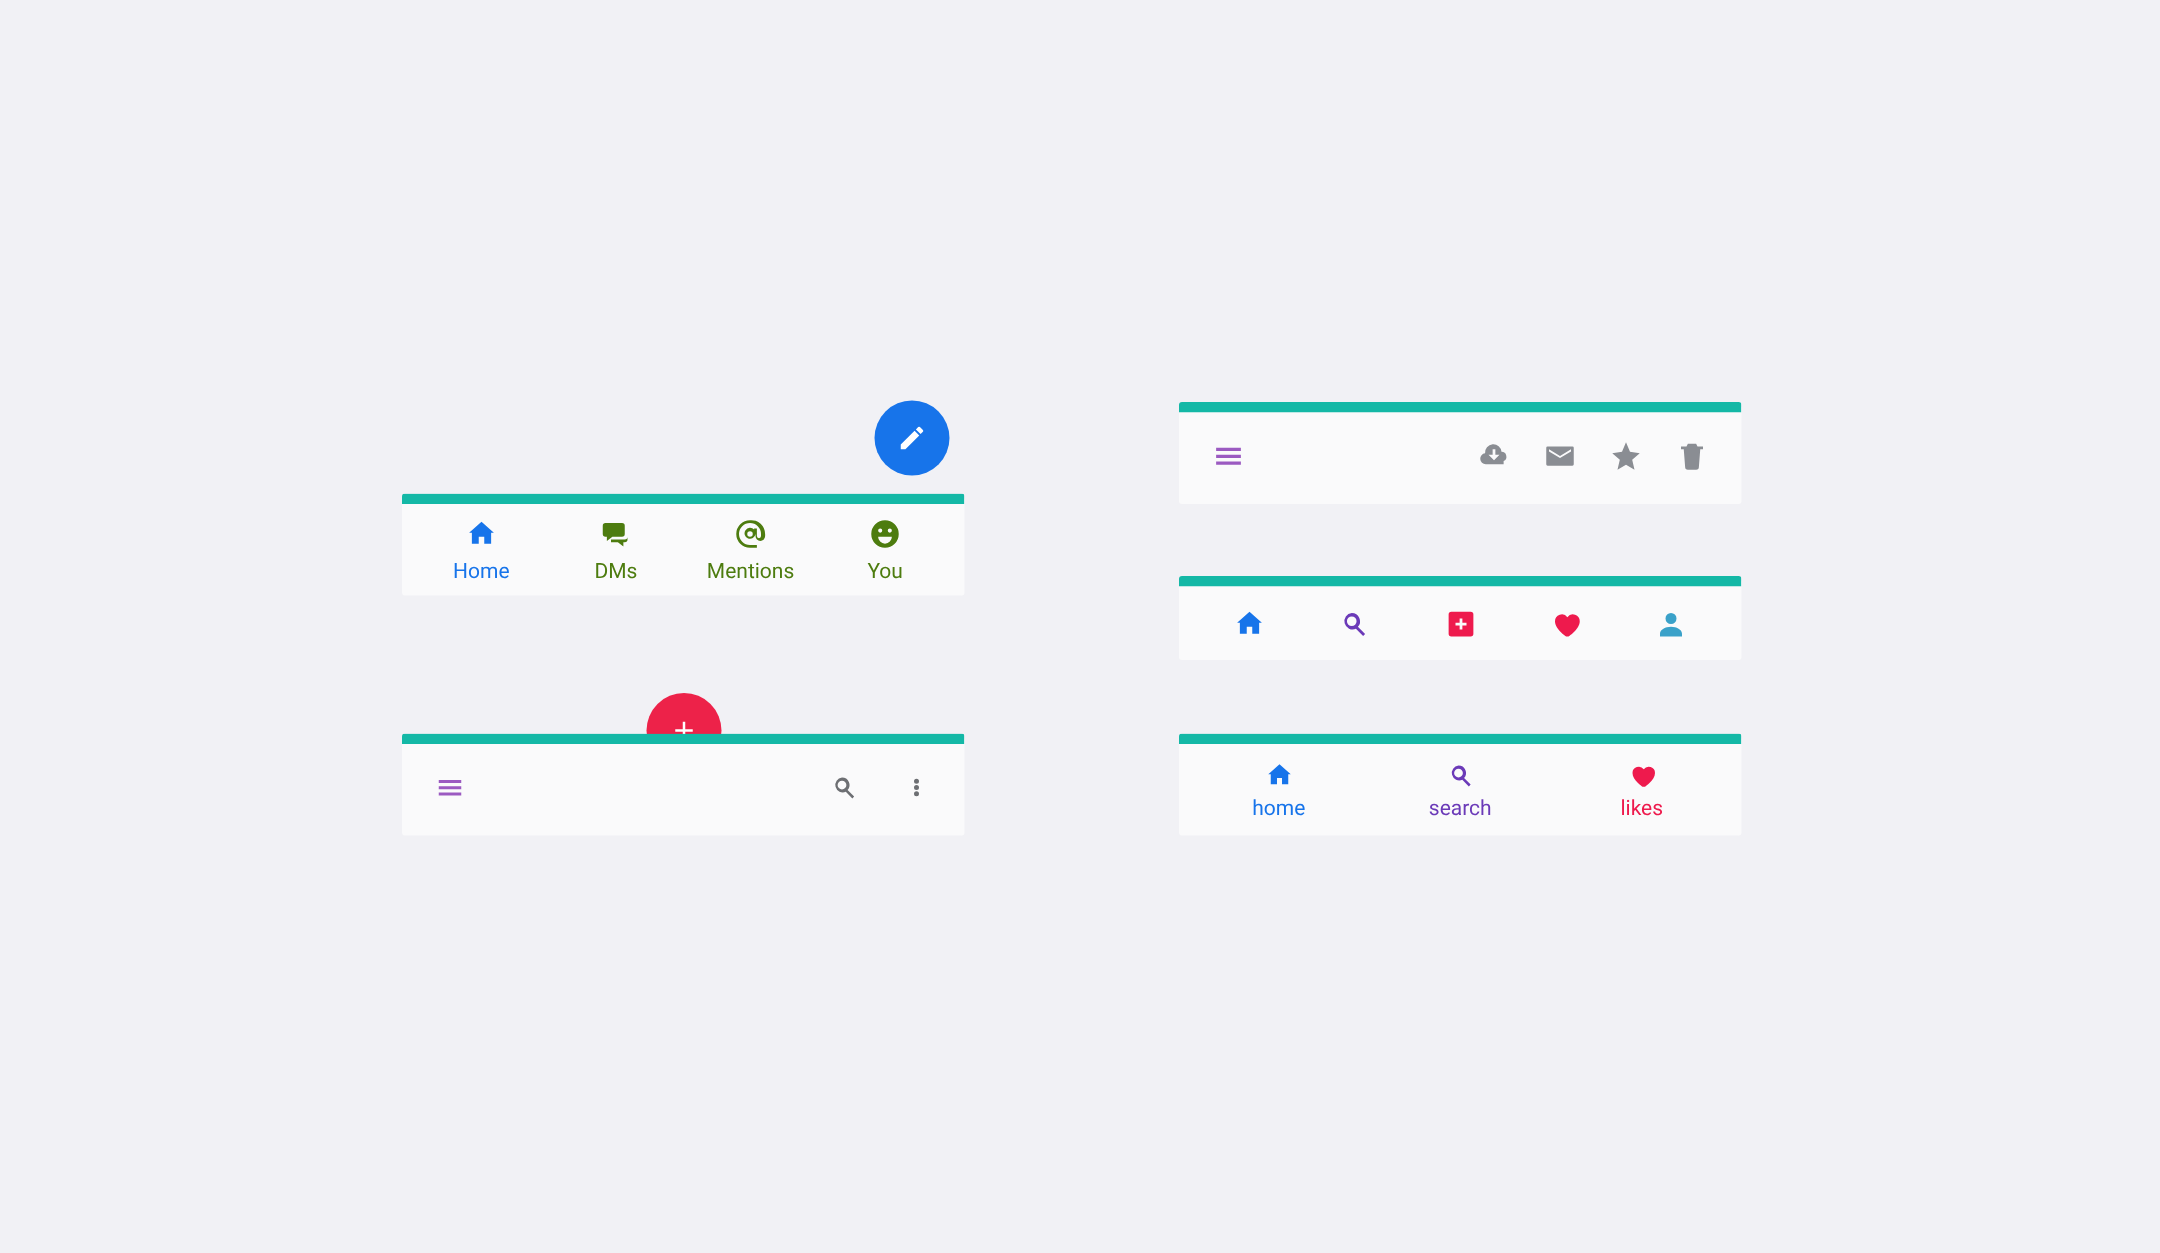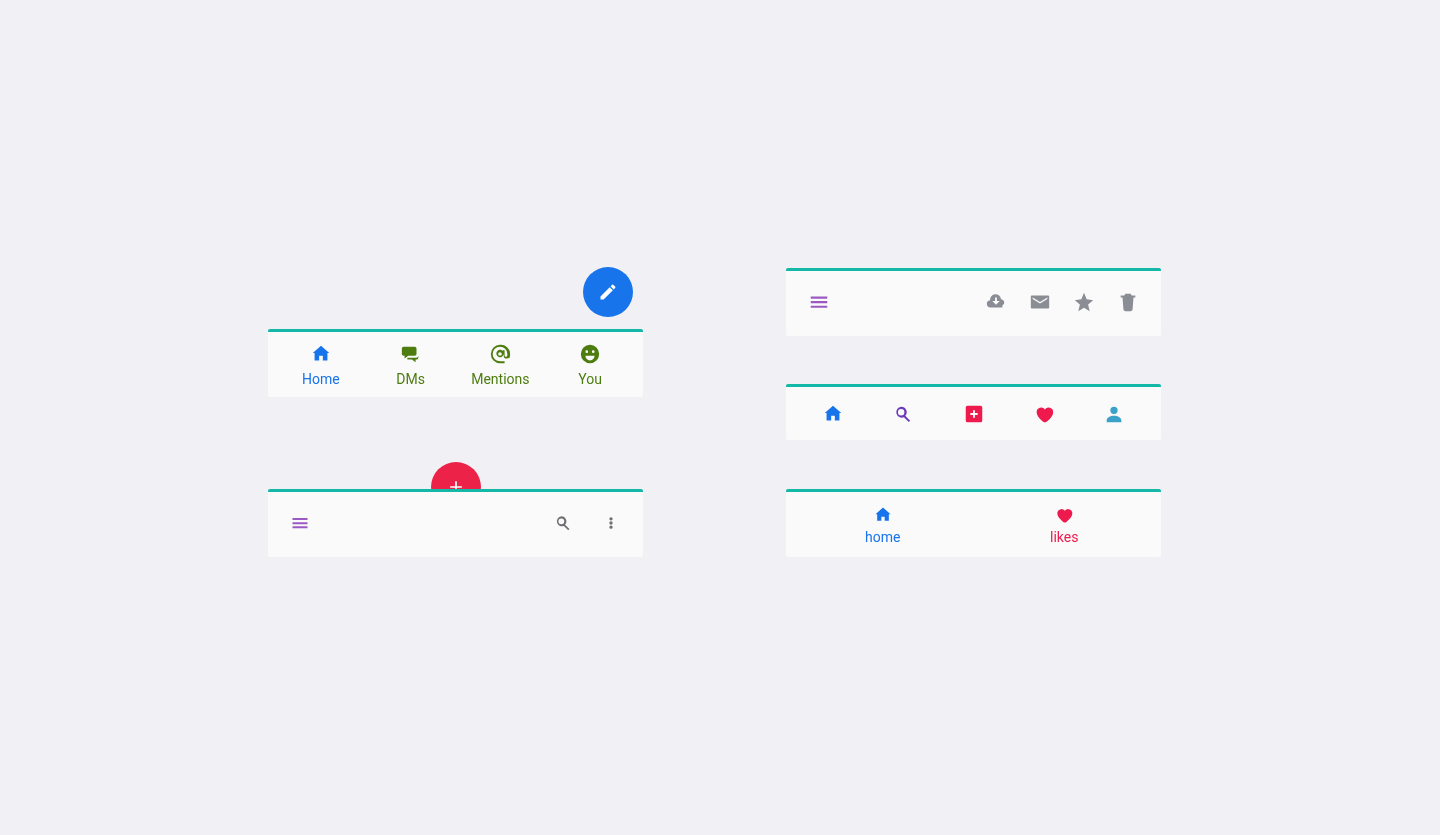--- a/index.html
+++ b/index.html
@@ -7,21 +7,21 @@
     width: 1440px;
     height: 835px;
     background: #f1f1f5;
     font-family: -apple-system, BlinkMacSystemFont, "Segoe UI", Roboto, Helvetica, Arial, sans-serif;
     font-size: 15px;
     position: relative;
   }
   .panel {
     position: absolute;
     background: #fafafb;
-    border-top: 3px solid #14b8a6;
+    border-top: 7px solid #14b8a6;
     border-radius: 2px;
   }
   .panel-tall { height: 68px; }
 
   
   .fab {
     position: absolute;
     width: 50px; height: 50px;
     border-radius: 50%;
     display: flex; align-items: center; justify-content: center;
@@ -288,20 +288,26 @@
 </div>
 
 <div class="panel" style="left:786px; top:489px; width:375px; height:68px;">
   <div class="tabs5">
     <div class="tab5 c-blue">
       <svg viewBox="0 0 24 24">
           <use href="#i-home"></use>
         </svg>
       <span class="lbl">home</span>
     </div>
+    <div class="tab5 c-purple">
+      <svg viewBox="0 0 24 24">
+          <use href="#i-search"></use>
+        </svg>
+      <span class="lbl">search</span>
+    </div>
     <div class="tab5 c-pink">
       <svg viewBox="0 0 24 24">
           <use href="#i-heart"></use>
         </svg>
       <span class="lbl">likes</span>
     </div>
   </div>
 </div>
 
 </body></html>

